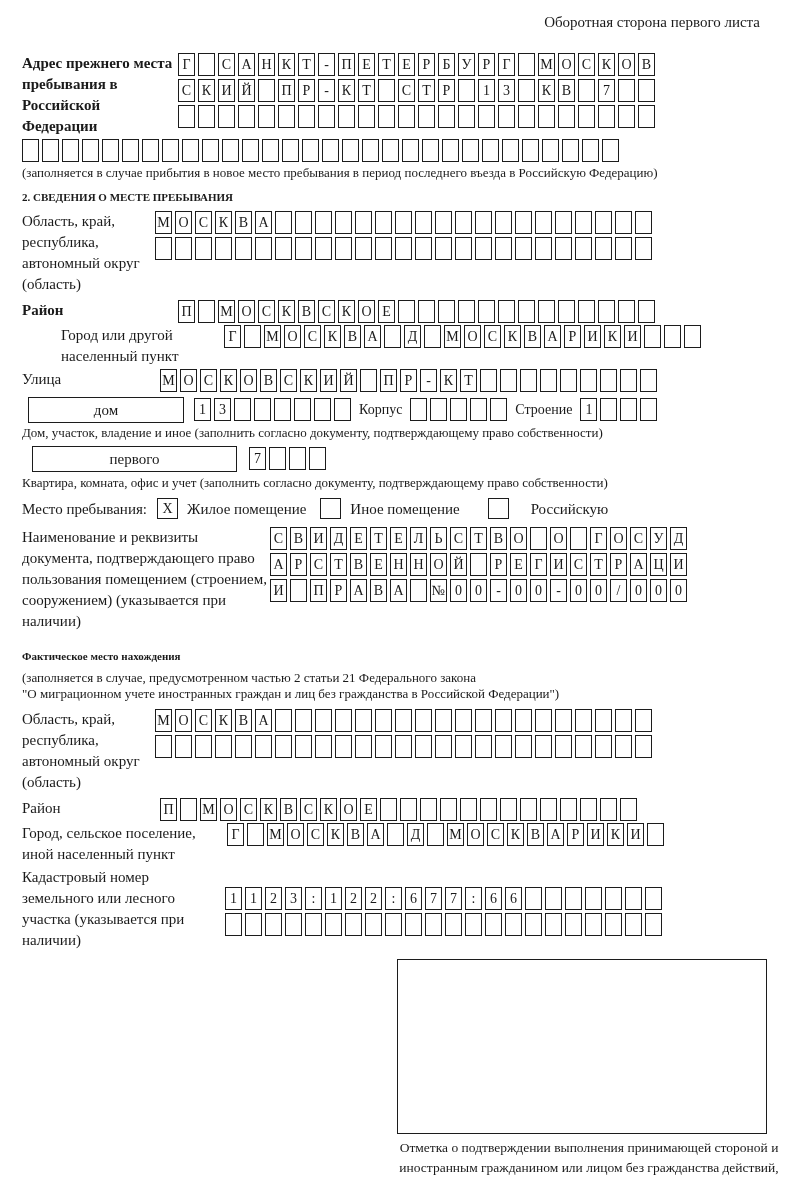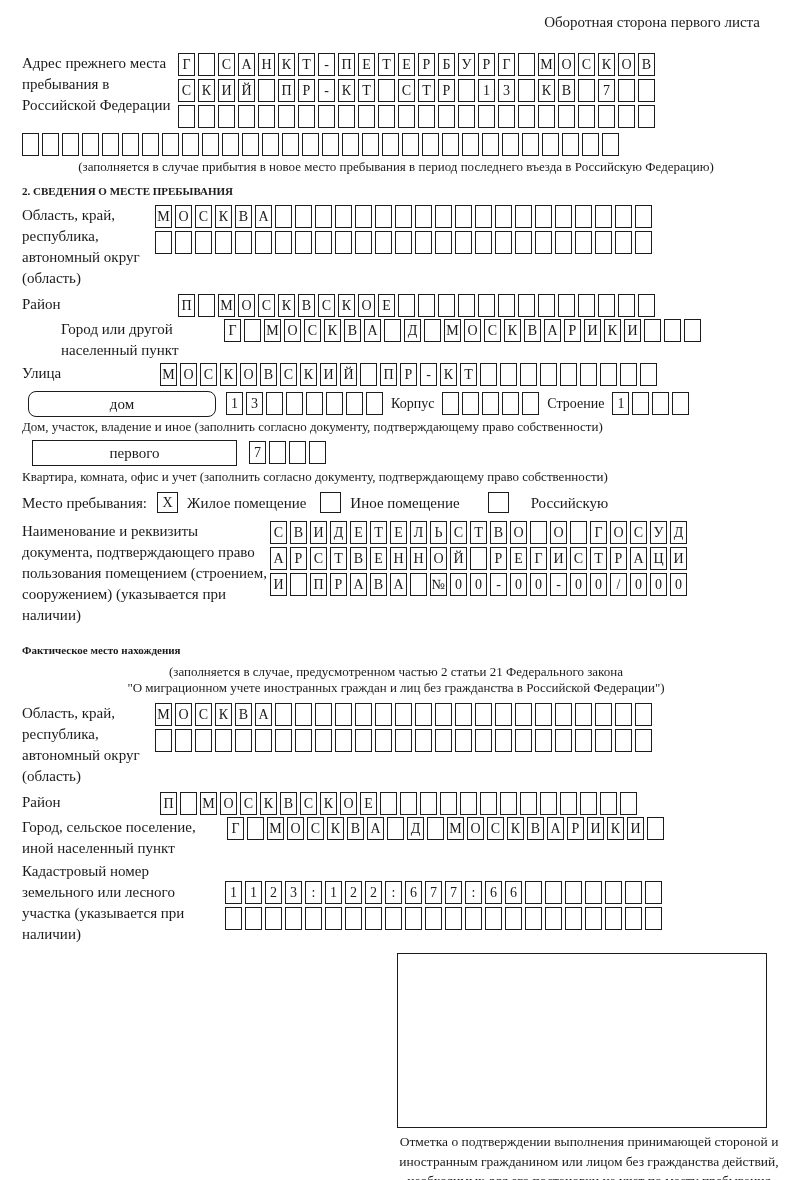--- a/index.html
+++ b/index.html
@@ -10,36 +10,36 @@
     color:#1a1a1a; overflow:hidden;
   }
   .page { padding:14px 30px 0 22px; }
 
   .hdr { text-align:right; font-size:15px; padding-right:10px; margin-bottom:22px; }
 
   .frow { display:flex; align-items:flex-start; }
   .stack > .cellrow { margin-bottom:3px; }
 
   .lbl { font-size:15px; line-height:1.4; flex:0 0 auto; }
-  .w150 { width:156px; }
+  .w150 { width:156px;font-weight:bold; }
   .w132 { width:133px; }
   .w138 { width:138px; }
   .w160 { width:163px;margin-left:39px; }
   .w205 { width:205px; }
   .w185 { width:185px; }
   .w248 { width:248px; }
 
   .cellrow { display:flex; gap:3px; }
   .cell {
     flex:0 0 auto; width:17px; height:23px;
     border:1.6px solid #1c1c1c; background:#fff;
     font-size:14px; line-height:21px; text-align:center;
   }
 
-  .cap { font-size:13px; text-align:center; margin-top:3px; }
+  .cap { font-size:13px; text-align:left; margin-top:3px; }
   .sect-title { font-size:11px; font-weight:bold; margin:10px 0 8px 0; }
 
   .typebox {
     border:1.6px solid #1c1c1c; height:26px; text-align:center;
     font-size:15px; line-height:24px; flex:0 0 auto;
   }
   .inlbl { font-size:14px; line-height:26px; padding:0 8px; white-space:nowrap; }
 
   .chk {
     width:21px; height:21px; border:1.6px solid #1c1c1c;
@@ -326,21 +326,21 @@
         <span class="cell"></span>
         <span class="cell"></span>
         <span class="cell"></span>
         <span class="cell"></span>
         <span class="cell"></span>
         <span class="cell"></span>
       </div>
   </div>
 
   <div class="frow mt5">
-    <div class="typebox" style="width:188px; margin-left:6px;border-radius:8px;">дом</div>
+    <div class="typebox" style="width:156px; margin-left:6px;">дом</div>
     <div class="cellrow" style="margin-left:10px; margin-top:1px;">
         <span class="cell">1</span>
         <span class="cell">3</span>
         <span class="cell"></span>
         <span class="cell"></span>
         <span class="cell"></span>
         <span class="cell"></span>
         <span class="cell"></span>
         <span class="cell"></span>
       </div>

